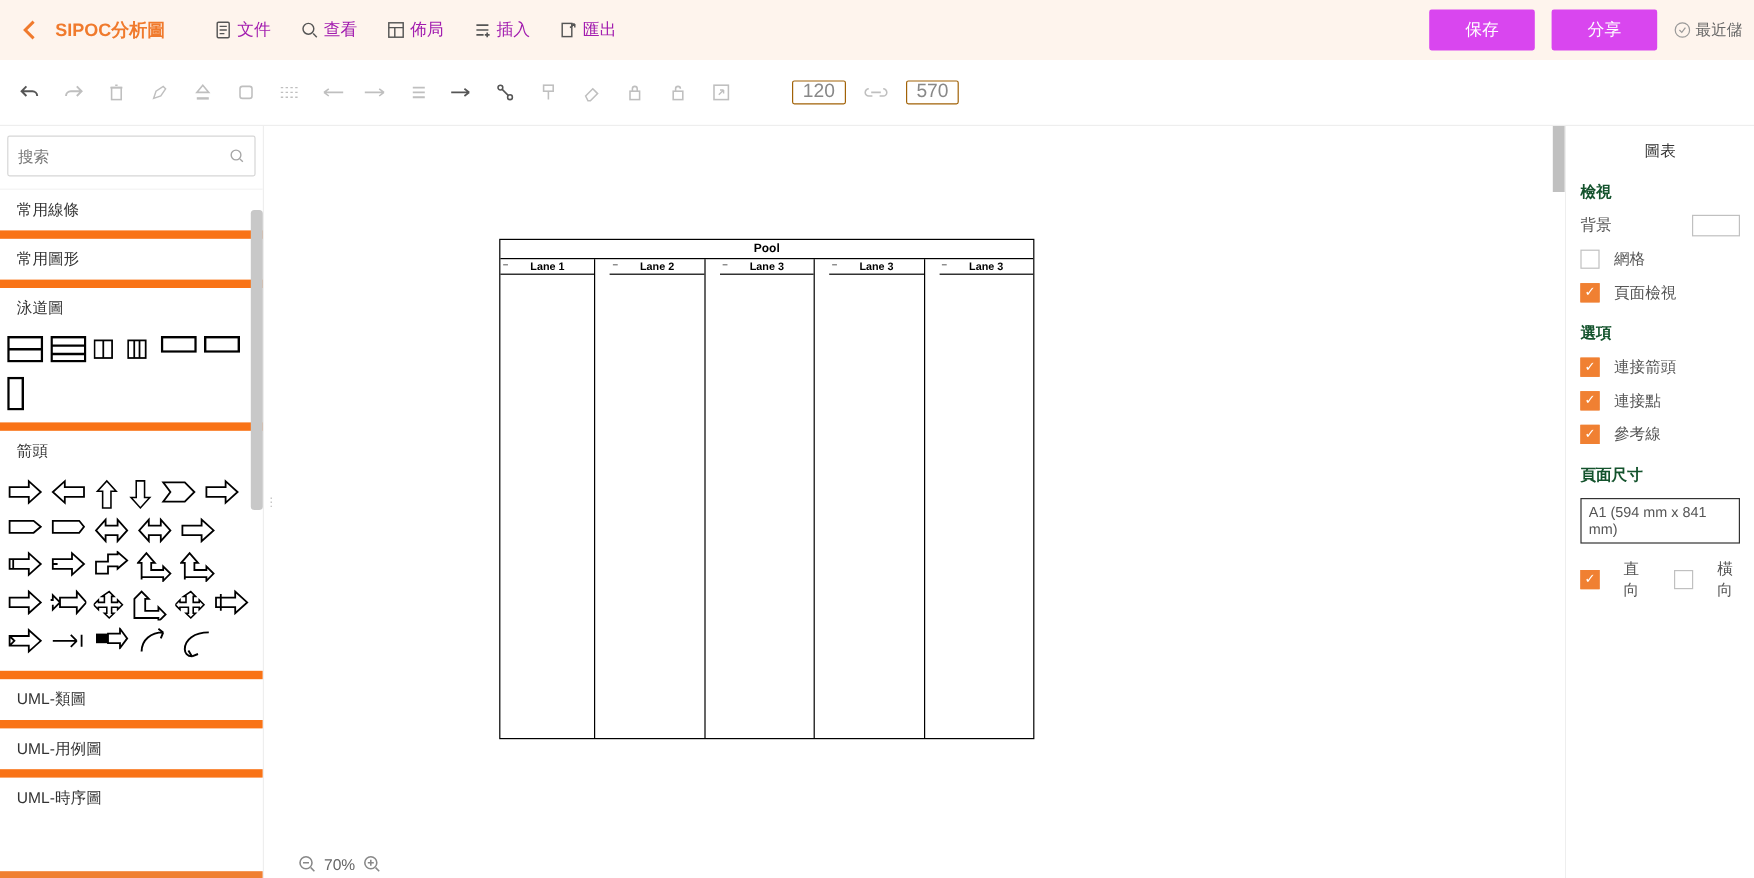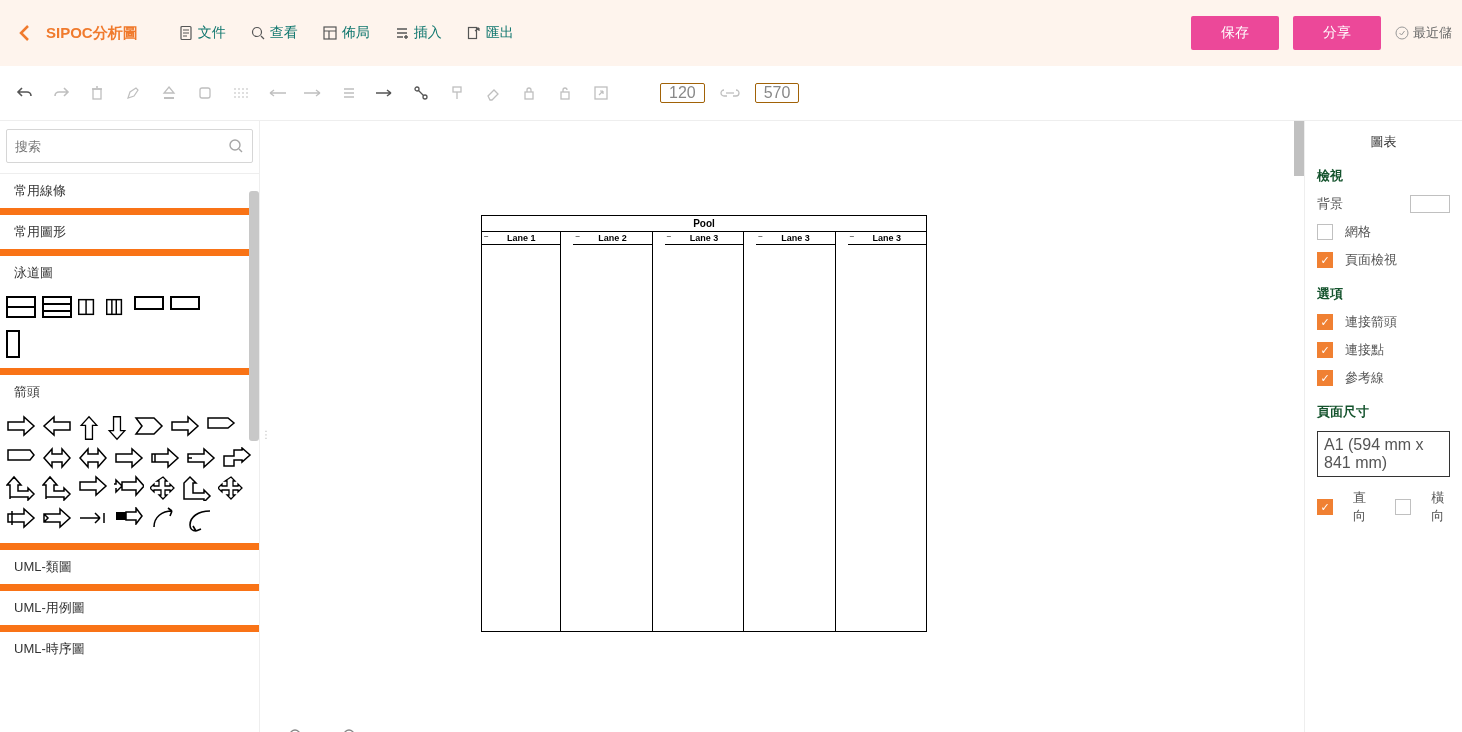--- a/index.html
+++ b/index.html
@@ -1,32 +1,32 @@
 <!DOCTYPE html>
 <html><head>
 <meta charset="utf-8">
 <style>
 * { box-sizing: border-box; margin: 0; padding: 0; font-family: -apple-system, "Segoe UI", Arial, sans-serif; }
 body { background: #fff; width: 1462px; height: 732px; overflow: hidden; position: relative; }
 
 
 .header {
-  height: 66px;
+  height: 50px;
   background: #fef4ed;
   display: flex;
   align-items: center;
   padding: 0 10px;
 }
 .back-btn { width: 30px; height: 30px; display: flex; align-items: center; justify-content: center; color: #f07a2d; cursor: pointer; }
 .doc-title { color: #f07a2d; font-size: 15px; font-weight: 600; margin-left: 6px; margin-right: 40px; }
-.menu-item { display: flex; align-items: center; margin-right: 24px; color: #0f766e; font-size: 14px; cursor: pointer; }
+.menu-item { display: flex; align-items: center; margin-right: 24px; color: #a21caf; font-size: 14px; cursor: pointer; }
 .menu-item svg { margin-right: 4px; }
 .header-spacer { flex: 1; }
 .btn-orange {
-  background: #ec4899;
+  background: #d946ef;
   color: #fff;
   border: none;
   padding: 8px 30px;
   font-size: 14px;
   margin-right: 14px;
   cursor: pointer;
   border-radius: 2px;
 }
 .recent { color: #666; font-size: 13px; display: flex; align-items: center; }
 .recent svg { margin-right: 4px; }
@@ -49,21 +49,21 @@
   color: #888;
   border-radius: 2px;
 }
 .link-icon { color: #bfbfbf; }
 
 
 .body { display: flex; height: calc(732px - 50px - 55px); position: relative; }
 
 
 .left-panel {
-  width: 260px;
+  width: 220px;
   border-right: 1px solid #eee;
   display: flex;
   flex-direction: column;
   padding-top: 8px;
   position: relative;
 }
 .search-wrap { padding: 0 6px 10px 6px; }
 .search-box {
   display: flex;
   align-items: center;
@@ -111,21 +111,21 @@
   width:12px;
   display:flex; align-items:center; justify-content:center;
   color:#c0c0c0;
   font-size:10px;
 }
 
 
 .canvas-wrap { flex:1; position:relative; background:#fff; overflow:hidden; }
 .pool {
   position:absolute;
-  left:209px; top:94px;
+  left:184px; top:94px;
   width:446px;
   border:1px solid #000;
   background:#fff;
 }
 .pool-title {
   text-align:center;
   font-size:10px;
   border-bottom:1px solid #000;
   padding:2px 0;
   font-weight:600;
@@ -183,21 +183,21 @@
   display:inline-flex; align-items:center; justify-content:center;
   flex-shrink:0;
 }
 .chk.checked { background:#f08032; border-color:#f08032; color:#fff; }
 .chk.checked::after { content:"✓"; font-size:11px; line-height:1; }
 .color-swatch { width:40px; height:18px; border:1px solid #c0c0c0; background:#fff; margin-left:auto; }
 .page-size-select {
   width:100%;
   border:1px solid #333;
   padding:4px 6px;
-  font-size:16px;
+  font-size:12px;
   background:#fff;
 }
 .orient-row { display:flex; align-items:center; gap:8px; margin-top:12px; }
 
 
 .canvas-scroll {
   position:absolute;
   right:0; top:0;
   width:10px; height:100%;
 }

